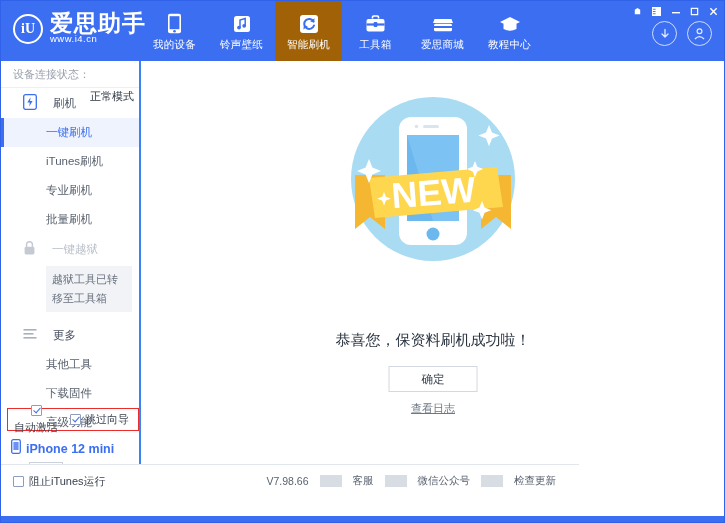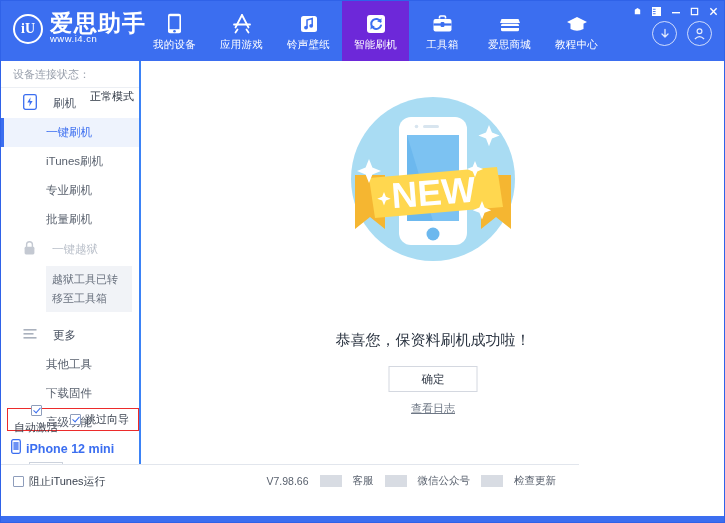--- a/index.html
+++ b/index.html
@@ -53,21 +53,21 @@
 
   .navtabs {
     position: absolute; left: 140px; top: 0; height: 60px;
     display: flex; align-items: stretch;
   }
   .navtab {
     width: 67px; height: 60px;
     display: flex; flex-direction: column; align-items: center; justify-content: center;
     gap: 4px; cursor: pointer; color: #ffffff;
   }
-  .navtab.active { background: #6d28d9; }
+  .navtab.active { background: #a16207; }
   .navtab .ico { height: 22px; display: flex; align-items: flex-end; }
   .navtab .lbl { font-size: 10.5px; line-height: 12px; letter-spacing: .3px; }
 
   .account-icons {
     position: absolute; right: 14px; top: 20px;
     display: flex; align-items: center; gap: 10px;
   }
   .circ-btn {
     width: 25px; height: 25px; border-radius: 50%;
     border: 1.4px solid rgba(255,255,255,.75);
@@ -250,32 +250,20 @@
         <div class="ico">
           <svg width="15" height="21" viewBox="0 0 15 21">
             <rect x="1" y="0.7" width="13" height="19.6" rx="2" fill="#fff"></rect>
             <rect x="2.6" y="3.2" width="9.8" height="13" fill="#3b6ef0"></rect>
             <circle cx="7.5" cy="18.2" r="1.3" fill="#3b6ef0"></circle>
           </svg>
         </div>
         <div class="lbl">我的设备</div>
       </div>
 
-      <div class="navtab">
-        <div class="ico">
-          <svg width="22" height="21" viewBox="0 0 22 21">
-            <path d="M11 2 L17.5 14.5" stroke="#fff" stroke-width="1.8" fill="none" stroke-linecap="round"></path>
-            <path d="M11 2 L4.5 14.5" stroke="#fff" stroke-width="1.8" fill="none" stroke-linecap="round"></path>
-            <path d="M3 11.5 L19 11.5" stroke="#fff" stroke-width="1.8" stroke-linecap="round"></path>
-            <path d="M6.5 16.5 L4.5 19.5" stroke="#fff" stroke-width="1.8" stroke-linecap="round"></path>
-            <path d="M15.5 16.5 L17.5 19.5" stroke="#fff" stroke-width="1.8" stroke-linecap="round"></path>
-          </svg>
-        </div>
-        <div class="lbl">应用游戏</div>
-      </div>
 
       <div class="navtab">
         <div class="ico">
           <svg width="18" height="20" viewBox="0 0 18 20">
             <rect x="1" y="2" width="16" height="16" rx="2.5" fill="#fff"></rect>
             <path d="M7 13.5 L7 6 L12.2 4.6 L12.2 11.6" stroke="#3b6ef0" stroke-width="1.5" fill="none"></path>
             <circle cx="6" cy="13.6" r="1.9" fill="#3b6ef0"></circle>
             <circle cx="11.2" cy="11.8" r="1.9" fill="#3b6ef0"></circle>
           </svg>
         </div>

